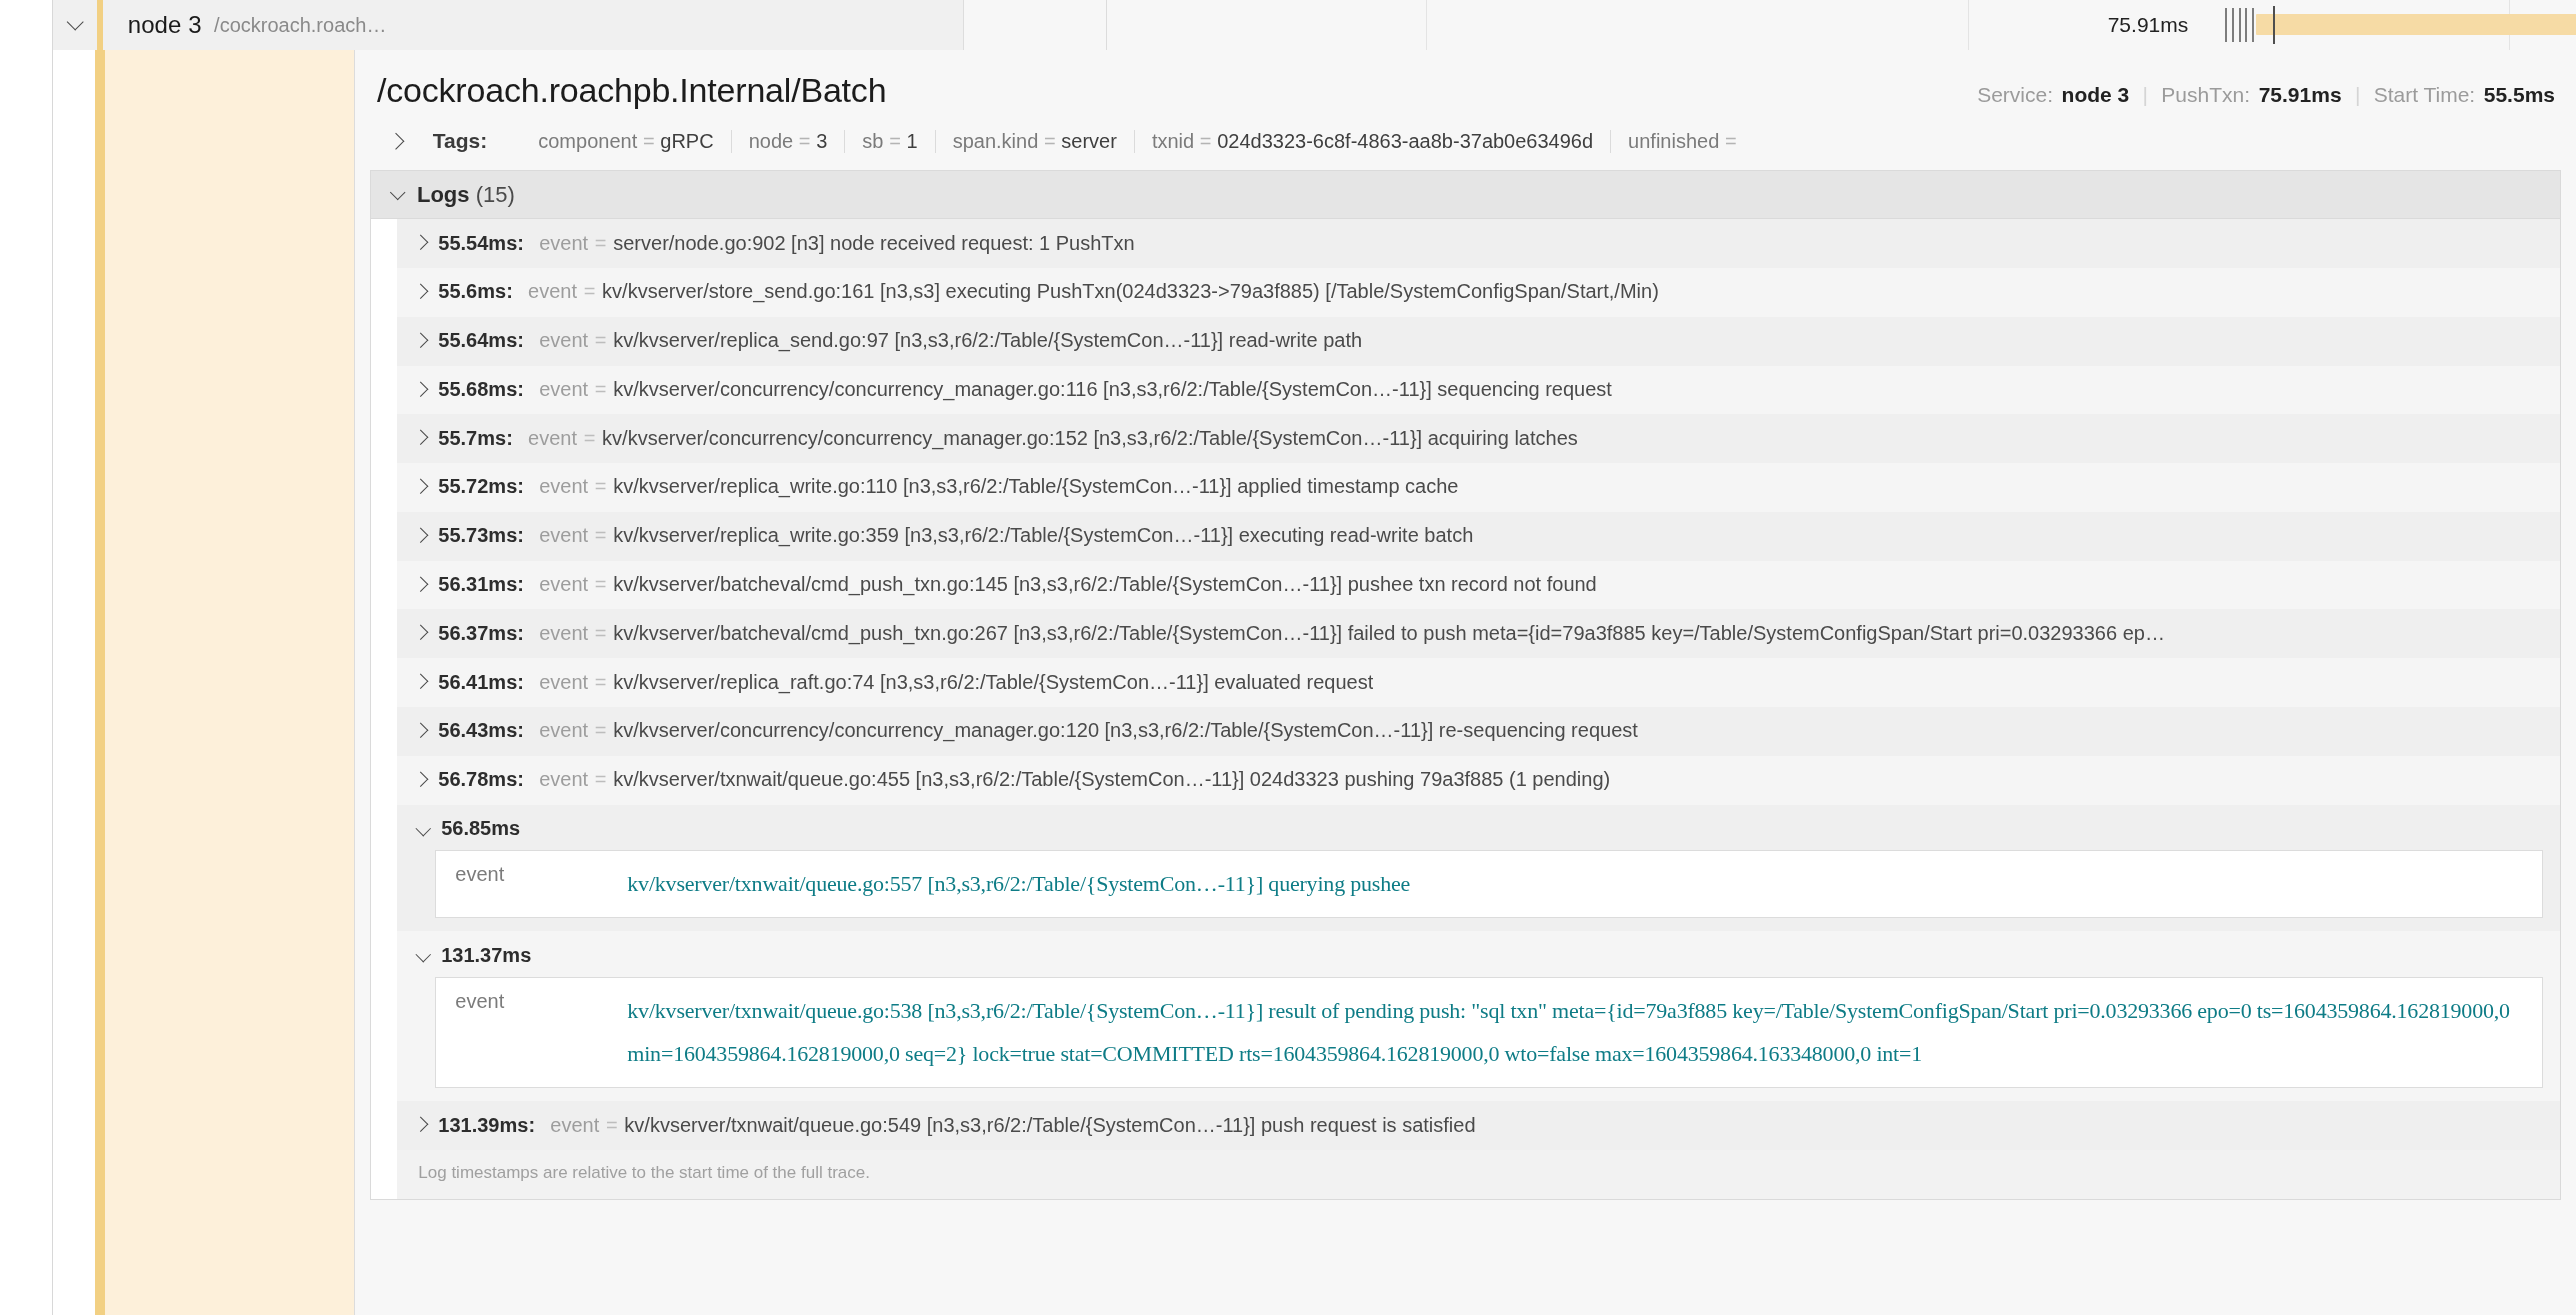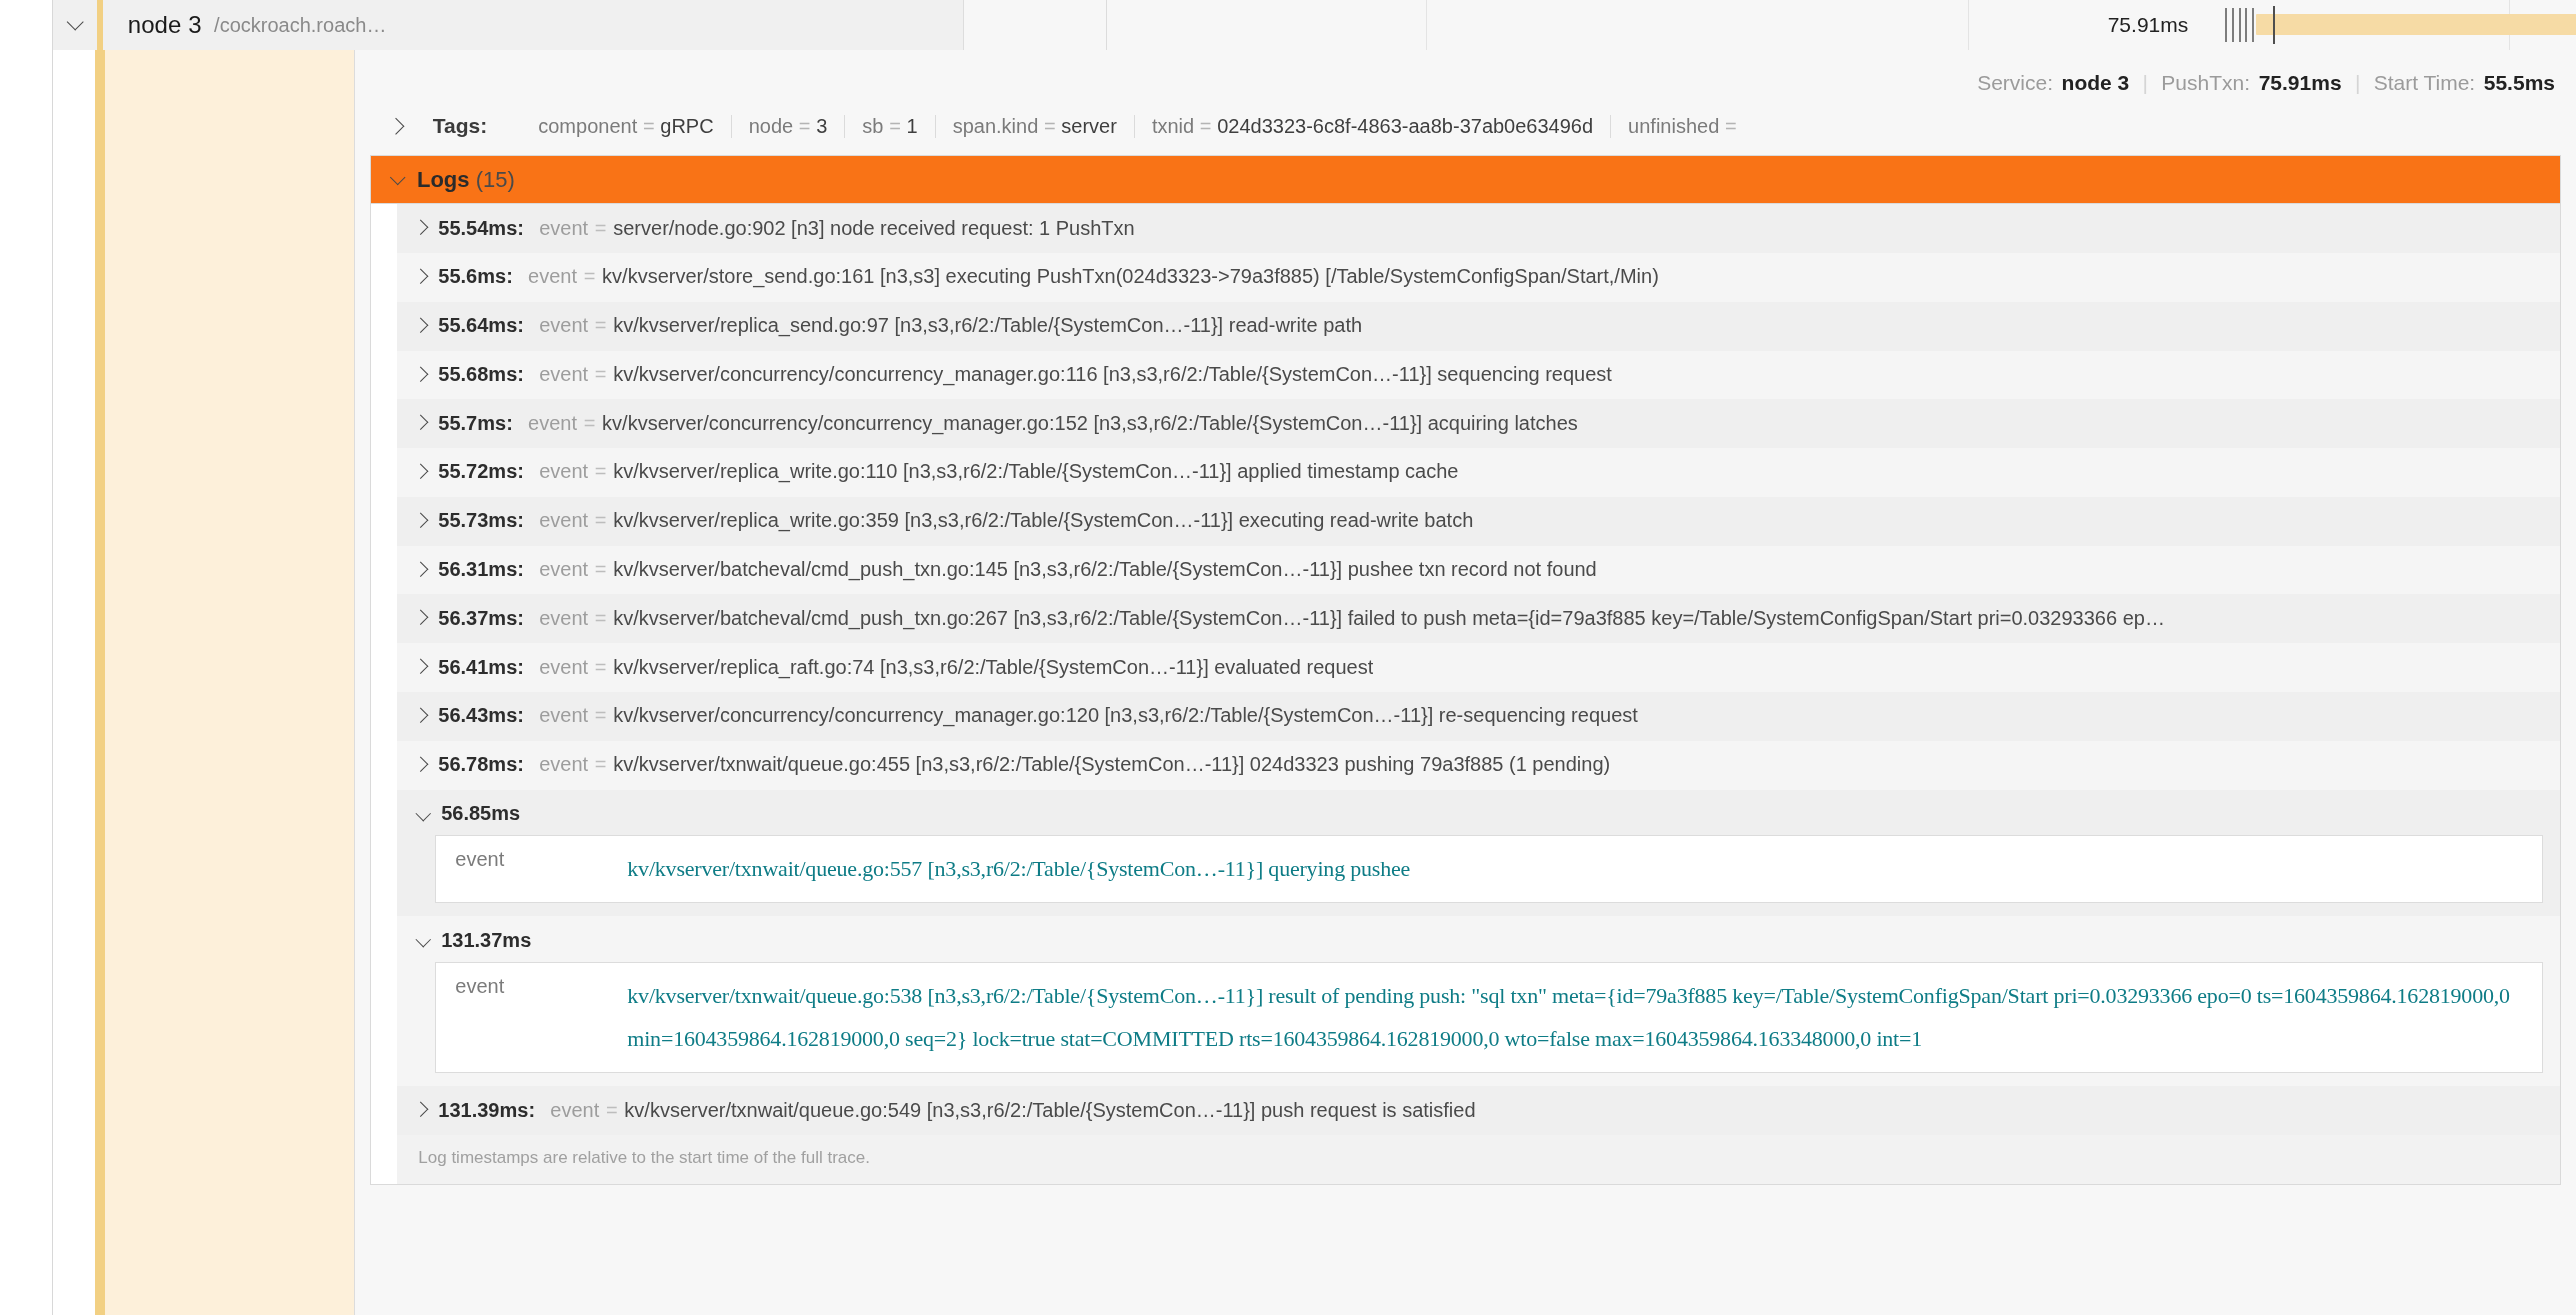--- a/index.html
+++ b/index.html
@@ -91,21 +91,21 @@
     display: flex; align-items: center; padding: 0 17px; color: #6b6b6b;
     border-right: 1px solid #dbdbdb; white-space: nowrap;
   }
   .tag:last-child { border-right: none; }
   .tag .tk { color: #7b7b7b; }
   .tag .teq { color: #b4b4b4; margin: 0 5.7px; }
   .tag .tv { color: #3f3f3f; }
 
   
   .logs-header {
-    margin: 11.4px 15.3px 0 15.3px; background: #f97316; border: 1px solid #dadada;
+    margin: 11.4px 15.3px 0 15.3px; background: #e5e5e5; border: 1px solid #dadada;
     padding: 10.5px 0 10.5px 21px; display: flex; align-items: center; gap: 13.3px;
   }
   .logs-title { font-size: 22px; color: #2b2b2b; }
   .logs-title b { font-weight: bold; }
   .logs-title span { color: #4a4a4a; }
 
   .logs-body { margin: 0 15.3px 0 15.3px; border: 1px solid #dadada; border-top: none; background: #fff; padding-left: 26px; }
 
   .log-row {
     display: flex; align-items: baseline; padding: 12.4px 9.5px 12.4px 21px;
@@ -180,20 +180,21 @@
   </div>
 
   <div class="left-white"></div>
   <div class="left-pad"></div>
   <div class="cream-accent"></div>
   <div class="cream-panel"></div>
 
   <div class="detail">
 
     <div class="detail-head">
+      <div class="op-title">/cockroach.roachpb.Internal/Batch</div>
       <div class="head-meta">
         <span class="meta-k">Service:</span>
         <span class="meta-v" style="margin-left:8.6px">node 3</span>
         <span class="meta-sep">|</span>
         <span class="meta-k">PushTxn:</span>
         <span class="meta-v" style="margin-left:8.6px">75.91ms</span>
         <span class="meta-sep">|</span>
         <span class="meta-k">Start Time:</span>
         <span class="meta-v" style="margin-left:8.6px">55.5ms</span>
       </div>

